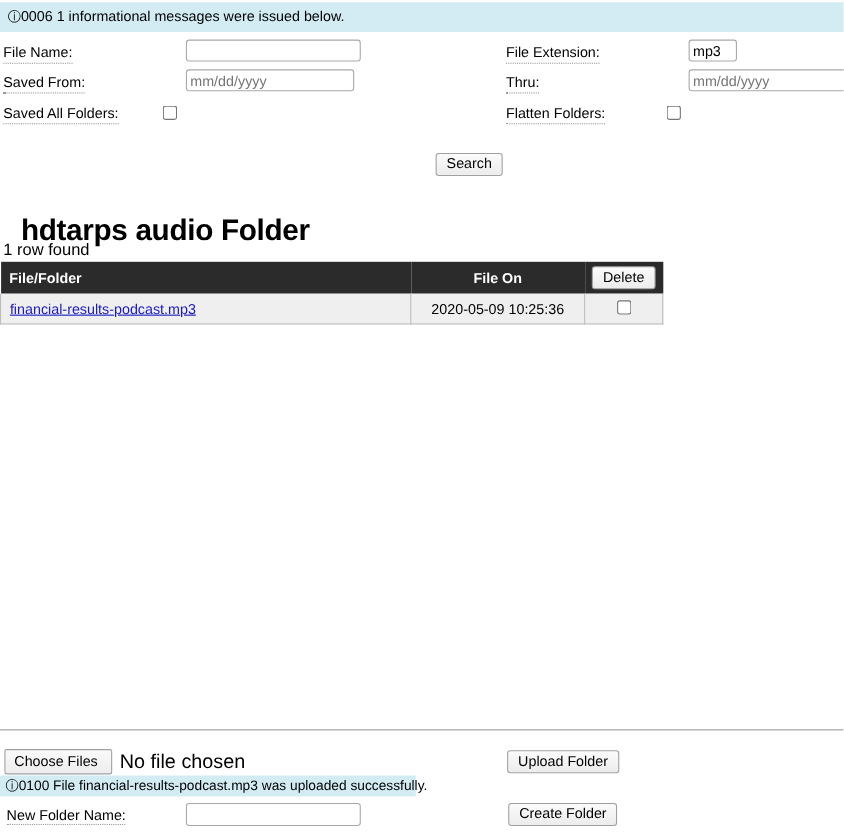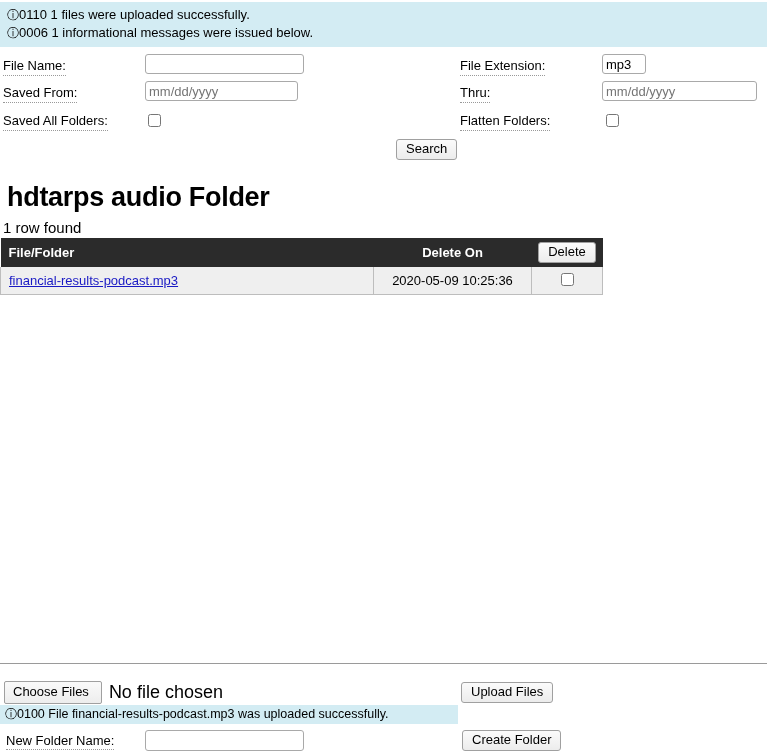--- a/index.html
+++ b/index.html
@@ -57,20 +57,21 @@
     font-family: "Liberation Sans", sans-serif;
     font-size: 13px;
     height: 20px;
     box-sizing: border-box;
     border: 1px solid #a9a9a9;
     border-radius: 3px;
     padding: 1px 3px;
     background: #fff;
     color: #000;
     outline: none;
+    margin-left: 24px;
   }
   .txt::placeholder { color: #757575; opacity: 1; }
   .cbx {
     position: absolute;
     width: 13px;
     height: 13px;
     margin: 0;
     padding: 0;
   }
 
@@ -89,21 +90,21 @@
   .search-btn-wrap {
     position: absolute;
     left: 396px;
     top: 139px;
   }
 
   
   h1.folder-title {
     font-size: 27px;
     font-weight: bold;
-    margin: 4px;
+    margin: 16px;
     padding: 0 0 0 3px;
     position: absolute;
     top: 178px;
     left: 0;
     letter-spacing: -0.3px;
   }
   .row-count {
     position: absolute;
     top: 219px;
     left: 3px;
@@ -196,21 +197,21 @@
   .upload-files-btn {
     position: absolute;
     left: 461px;
     top: 1px;
   }
 
   .upload-msg {
     position: absolute;
     top: 705px;
     left: 0;
-    width: 458px;
+    width: 378px;
     background: #d3ecf3;
     font-size: 12.5px;
     line-height: 17px;
     padding: 1px 0 1px 5px;
     box-sizing: border-box;
     white-space: nowrap;
   }
 
   .newfolder-row {
     position: absolute;
@@ -238,23 +239,20 @@
     position: absolute;
     left: 462px;
     top: 1px;
   }
 </style>
 </head>
 <body>
 
 <div class="msg-banner">
   <div class="msg-line">
-    <span class="info-icon">ⓘ</span><span>0110 1 files were uploaded successfully.</span>
-  </div>
-  <div class="msg-line">
     <span class="info-icon">ⓘ</span><span>0006 1 informational messages were issued below.</span>
   </div>
 </div>
 
 <div class="search-form">
 
   <label class="lbl" style="left:3px; top:5px;">File Name:</label>
   <input class="txt" style="left: 145px; top: 1px; width: 159px;" type="text" placeholder="">
 
   <label class="lbl" style="left:3px; top:32px;">Saved From:</label>
@@ -277,21 +275,21 @@
   <button class="btn">Search</button>
 </div>
 
 <h1 class="folder-title">hdtarps audio Folder</h1>
 <div class="row-count">1 row found</div>
 
 <table class="results">
   <thead>
     <tr>
       <th class="col-name">File/Folder</th>
-      <th class="col-saved">Delete On</th>
+      <th class="col-saved">File On</th>
       <th class="col-delete">
         <button class="btn">Delete</button>
       </th>
     </tr>
   </thead>
   <tbody>
     <tr>
       <td class="c-name">
         <a href="#">financial-results-podcast.mp3</a>
       </td>
@@ -303,21 +301,21 @@
   </tbody>
 </table>
 
 <hr class="divider">
 
 <div class="upload-row">
   <div class="file-input-shell">
     <button class="choose-btn">Choose Files</button>
     <span class="no-file-text">No file chosen</span>
   </div>
-  <button class="btn upload-files-btn">Upload Files</button>
+  <button class="btn upload-files-btn">Upload Folder</button>
 </div>
 
 <div class="upload-msg">
   <span class="info-icon">ⓘ</span><span>0100 File financial-results-podcast.mp3 was uploaded successfully.</span>
 </div>
 
 <div class="newfolder-row">
   <label class="nf-label">New Folder Name:</label>
   <input class="txt nf-input" type="text" placeholder="" style="">
   <button class="btn create-folder-btn">Create Folder</button>

